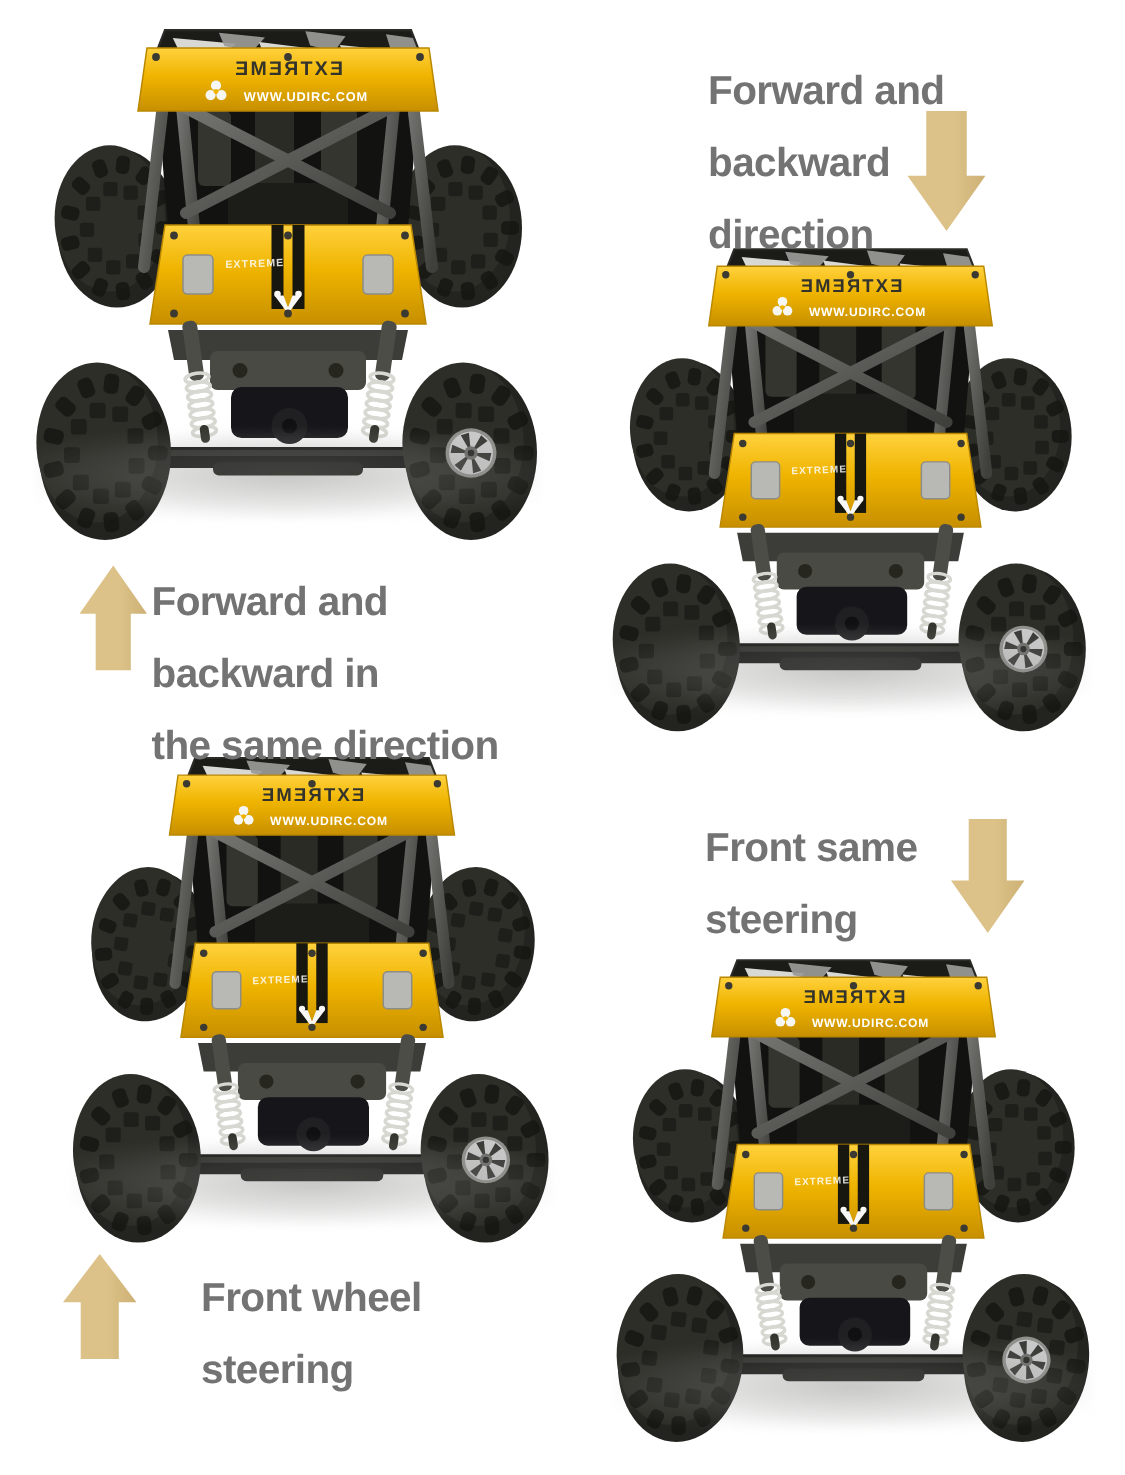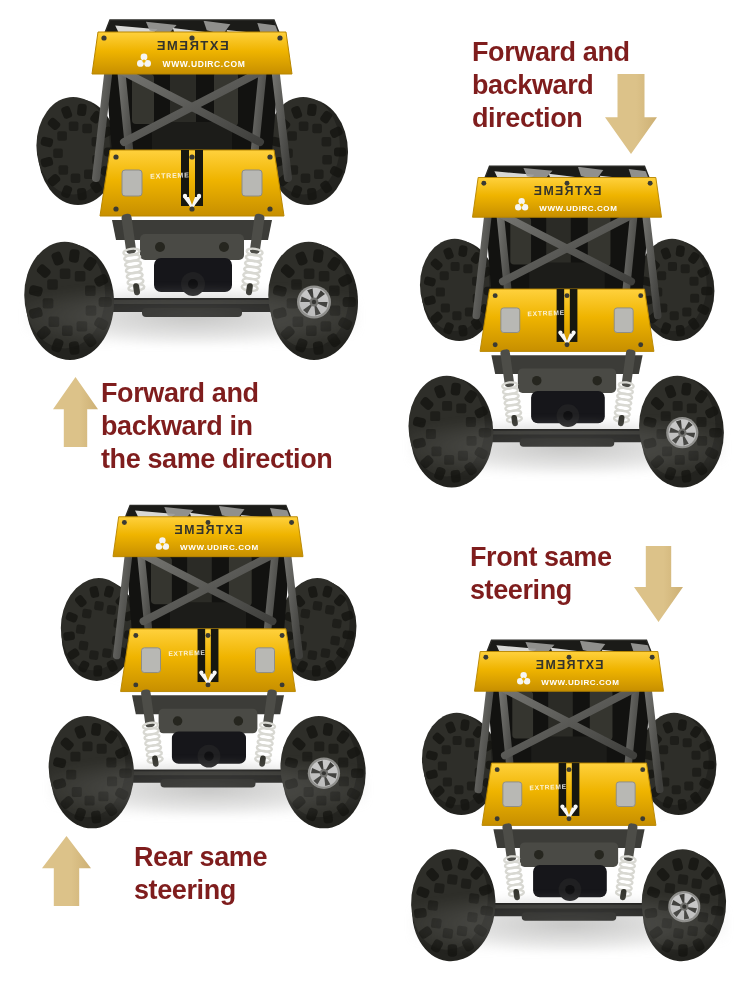--- a/index.html
+++ b/index.html
@@ -14,25 +14,25 @@
     position: relative;
     width: 750px;
     height: 983px;
     background: #ffffff;
     overflow: hidden;
   }
 
   
   .anno-text {
     position: absolute;
-    color: #7f1d1d;
+    color: #737373;
     font-family: "Liberation Sans", sans-serif;
     font-weight: bold;
     font-size: 27px;
-    line-height: 33px;
+    line-height: 48px;
     letter-spacing: -0.4px;
     white-space: pre-line;
   }
 
   
   .arrow { position: absolute; }
   .arrow svg { display: block; }
 
   
   .car-cell {
@@ -1037,21 +1037,21 @@
           <linearGradient id="agdown4976" x1="0" y1="0" x2="1" y2="0">
             <stop offset="0" stop-color="#dcc289"></stop>
             <stop offset="0.6" stop-color="#dcc289"></stop>
             <stop offset="1" stop-color="#cdb074"></stop>
           </linearGradient>
         </defs>
         <polygon points="11.8,0.0 37.2,0.0 37.2,41.0 49.0,41.0 24.5,76.0 0.0,41.0 11.8,41.0" fill="url(#agdown4976)"></polygon>
       </svg>
     </div>
 
-  <div class="anno-text" id="anno-text-3" style="left: 134px; top: 841px;">Rear same
+  <div class="anno-text" id="anno-text-3" style="left: 134px; top: 841px;">Front wheel
 steering</div>
   <div class="arrow" id="anno-arrow-3" style="left: 42px; top: 836px;">
       <svg width="49" height="70" viewBox="0 0 49 70">
         <defs>
           <linearGradient id="agup4970" x1="0" y1="0" x2="1" y2="0">
             <stop offset="0" stop-color="#dcc289"></stop>
             <stop offset="0.6" stop-color="#dcc289"></stop>
             <stop offset="1" stop-color="#cdb074"></stop>
           </linearGradient>
         </defs>

